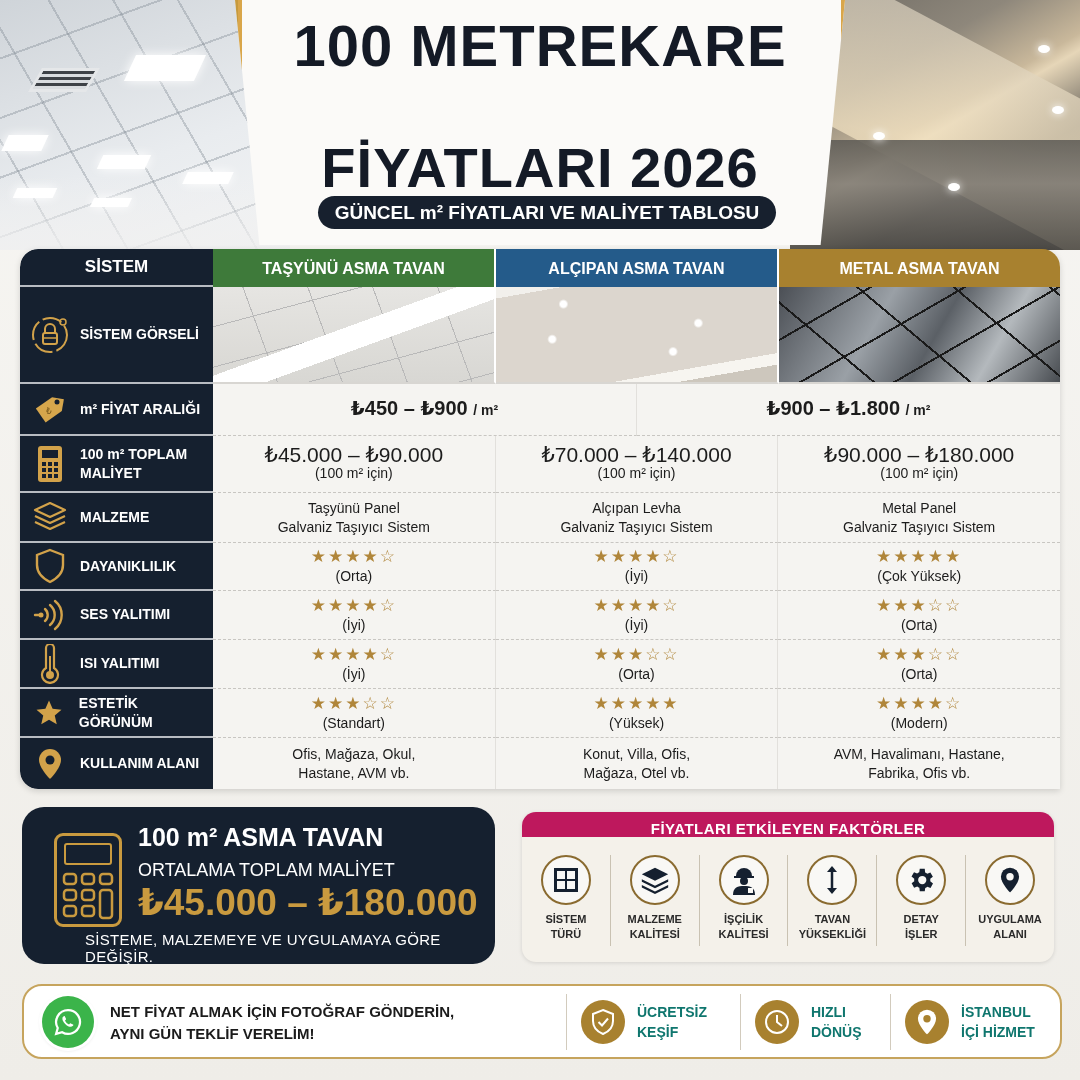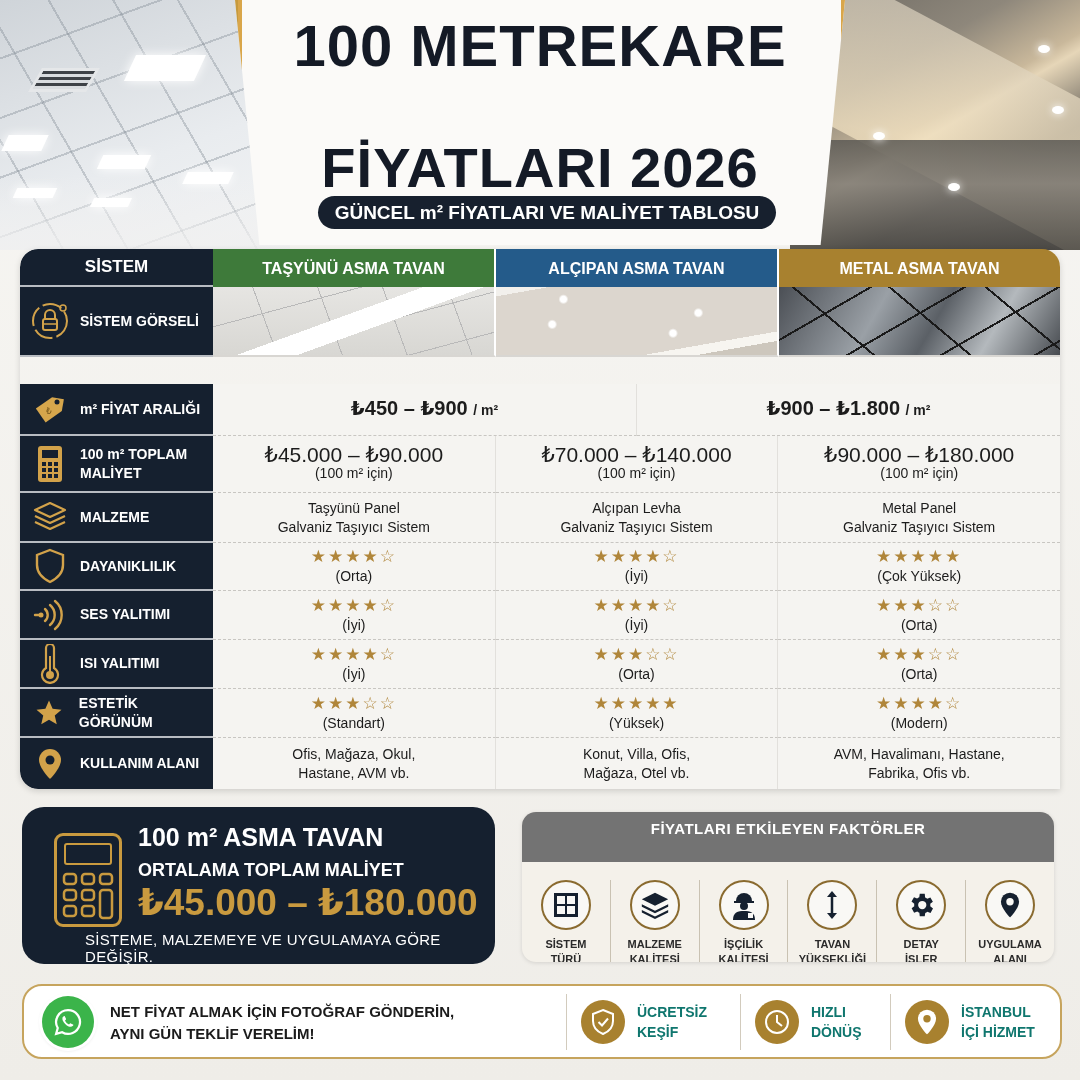--- a/index.html
+++ b/index.html
@@ -53,27 +53,27 @@
  linear-gradient(#e6e5e2,#d8d7d3)}
 .img2{background:radial-gradient(circle at 24% 18%,#fff 3px,transparent 5px),radial-gradient(circle at 72% 38%,#fff 3px,transparent 5px),radial-gradient(circle at 20% 55%,#fff 3px,transparent 5px),radial-gradient(circle at 63% 68%,#fff 3px,transparent 5px),
  linear-gradient(170deg,#f2f0ec 0 8%,#dcd6ce 8% 80%,#f7f5f0 80% 88%,#cdc7bd 88%)}
 .img3{background:
  repeating-linear-gradient(150deg,transparent 0 45px,#1a1a1a 45px 47px),
  repeating-linear-gradient(40deg,transparent 0 60px,#1a1a1a 60px 62px),
  linear-gradient(120deg,#4b4f55,#9aa0a6 35%,#5b6066 55%,#b4b9bd 75%,#474b50)}
 
 .summary{position:absolute;left:22px;top:807px;width:473px;height:157px;border-radius:22px;background:#15202f;color:#fff}
 .sum-l1{position:absolute;left:116px;top:16px;font-size:25px;font-weight:bold}
-.sum-l2{position:absolute;left:116px;top:53px;font-size:18px;font-weight:bold}
+.sum-l2{position:absolute;left:116px;top:53px;font-size:18px;font-weight:normal}
 .sum-l3{position:absolute;left:116px;top:74px;font-size:37px;font-weight:bold;color:#c99a3f}
 .sum-l4{position:absolute;left:63px;top:124px;font-size:15px;letter-spacing:.3px}
 .calc{position:absolute;left:32px;top:26px;width:68px;height:94px;border:3px solid #c99a3f;border-radius:9px}
 
 .factors{position:absolute;left:522px;top:812px;width:532px;height:150px;border-radius:14px;background:#f4f1ea;box-shadow:0 1px 4px rgba(0,0,0,.12);overflow:hidden}
-.fhead{height:50px;background:#737373;color:#fff;font-weight:bold;font-size:15px;text-align:center;line-height:33px;letter-spacing:.5px}
+.fhead{height:25px;background:#be185d;color:#fff;font-weight:bold;font-size:15px;text-align:center;line-height:33px;letter-spacing:.5px}
 .fitems{display:flex;height:117px;padding-top:14px}
 .fitem{flex:1;display:flex;flex-direction:column;align-items:center;border-right:1.5px solid #c9c2b2;margin:4px 0 8px 0}
 .fitem:last-child{border-right:none}
 .fcirc{width:50px;height:50px;border-radius:50%;border:2px solid #8a6b30;display:flex;align-items:center;justify-content:center;background:#f9f8f5}
 .flabel{font-size:11px;font-weight:bold;color:#2a2a2a;text-align:center;margin-top:7px;line-height:15px}
 
 .cta{position:absolute;left:22px;top:984px;width:1040px;height:75px;border-radius:20px;border:2px solid #c6a45d;background:#fff}
 .wa{position:absolute;left:18px;top:10px;width:52px;height:52px;border-radius:50%;background:#3bb44a;box-shadow:0 0 0 3px #fff,0 1px 4px rgba(0,0,0,.3);display:flex;align-items:center;justify-content:center}
 .cta-text{position:absolute;left:86px;top:15px;font-size:15px;font-weight:bold;color:#1b1b1b;line-height:22px}
 .perk{position:absolute;top:8px;height:56px;display:flex;align-items:center;padding-left:14px;border-left:1.5px solid #d2cbbd}
@@ -111,21 +111,21 @@
 
   <div class="table">
 
     <div class="row hdr" style="top:0;height:38px">
       <div class="c0">SİSTEM</div>
       <div class="cx">TAŞYÜNÜ ASMA TAVAN</div>
       <div class="cx">ALÇIPAN ASMA TAVAN</div>
       <div class="cx">METAL ASMA TAVAN</div>
     </div>
 
-    <div class="row" style="top:38px;height:70px">
+    <div class="row" style="top:38px;height:97px">
       <div class="c0">
         <div class="ic">
             <svg width="40" height="40" viewBox="0 0 40 40">
               <circle cx="20" cy="20" r="17" fill="none" stroke="#d2a24a" stroke-width="2" stroke-dasharray="20 4"></circle>
               <circle cx="33" cy="7" r="3" fill="none" stroke="#d2a24a" stroke-width="1.5"></circle>
               <rect x="13" y="18" width="14" height="11" rx="2" fill="none" stroke="#d2a24a" stroke-width="2"></rect>
               <path d="M15 18v-4a5 5 0 0 1 10 0v4" fill="none" stroke="#d2a24a" stroke-width="2"></path>
               <line x1="13" y1="23" x2="27" y2="23" stroke="#d2a24a" stroke-width="1.5"></line>
             </svg>
           </div>

